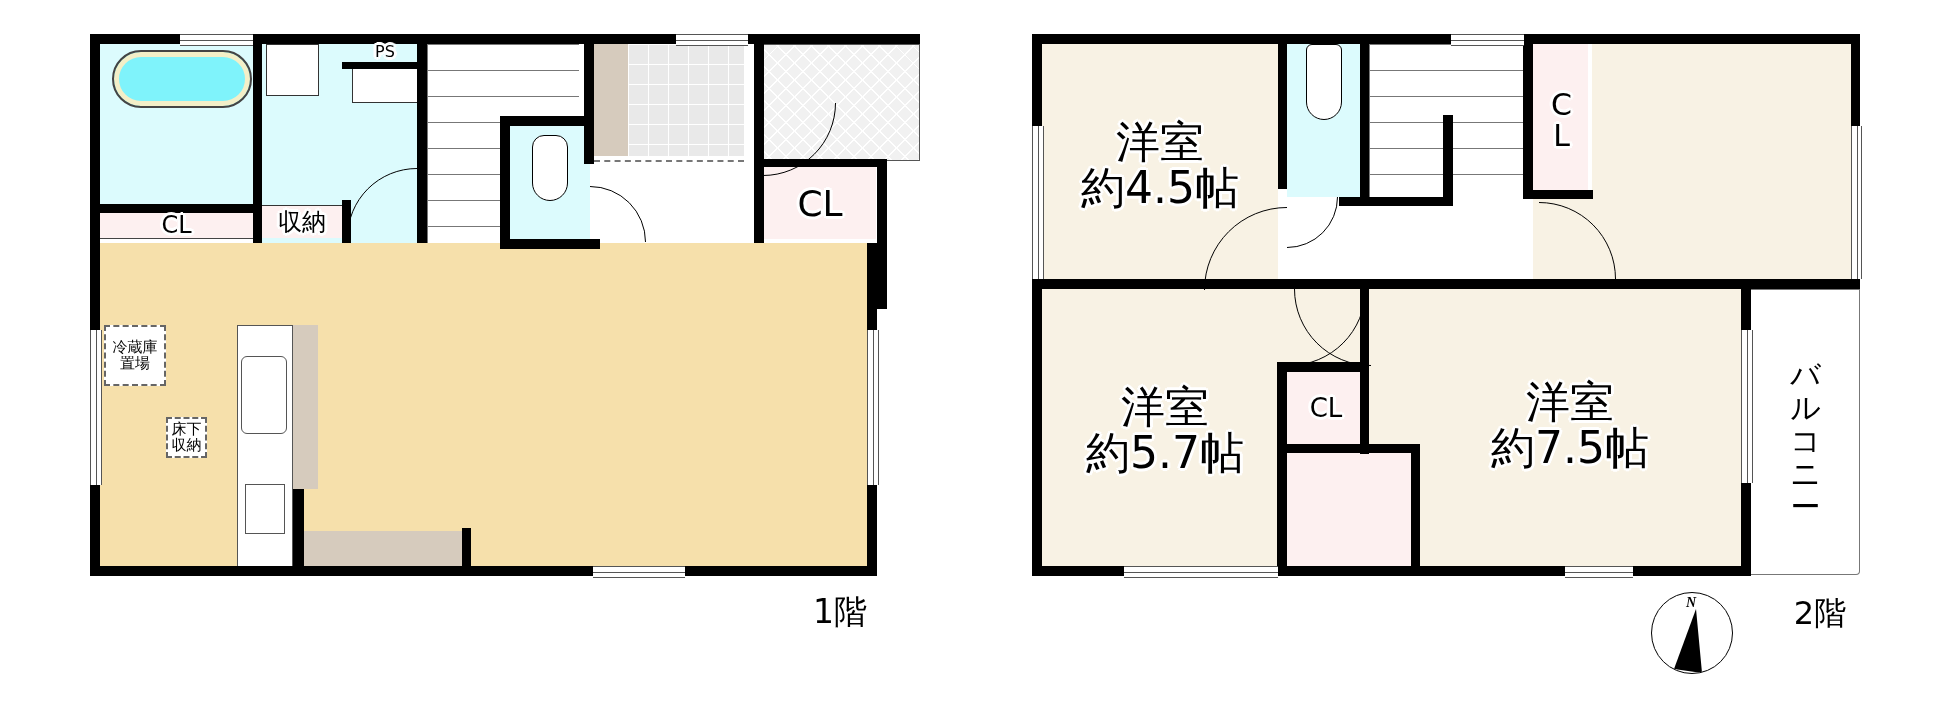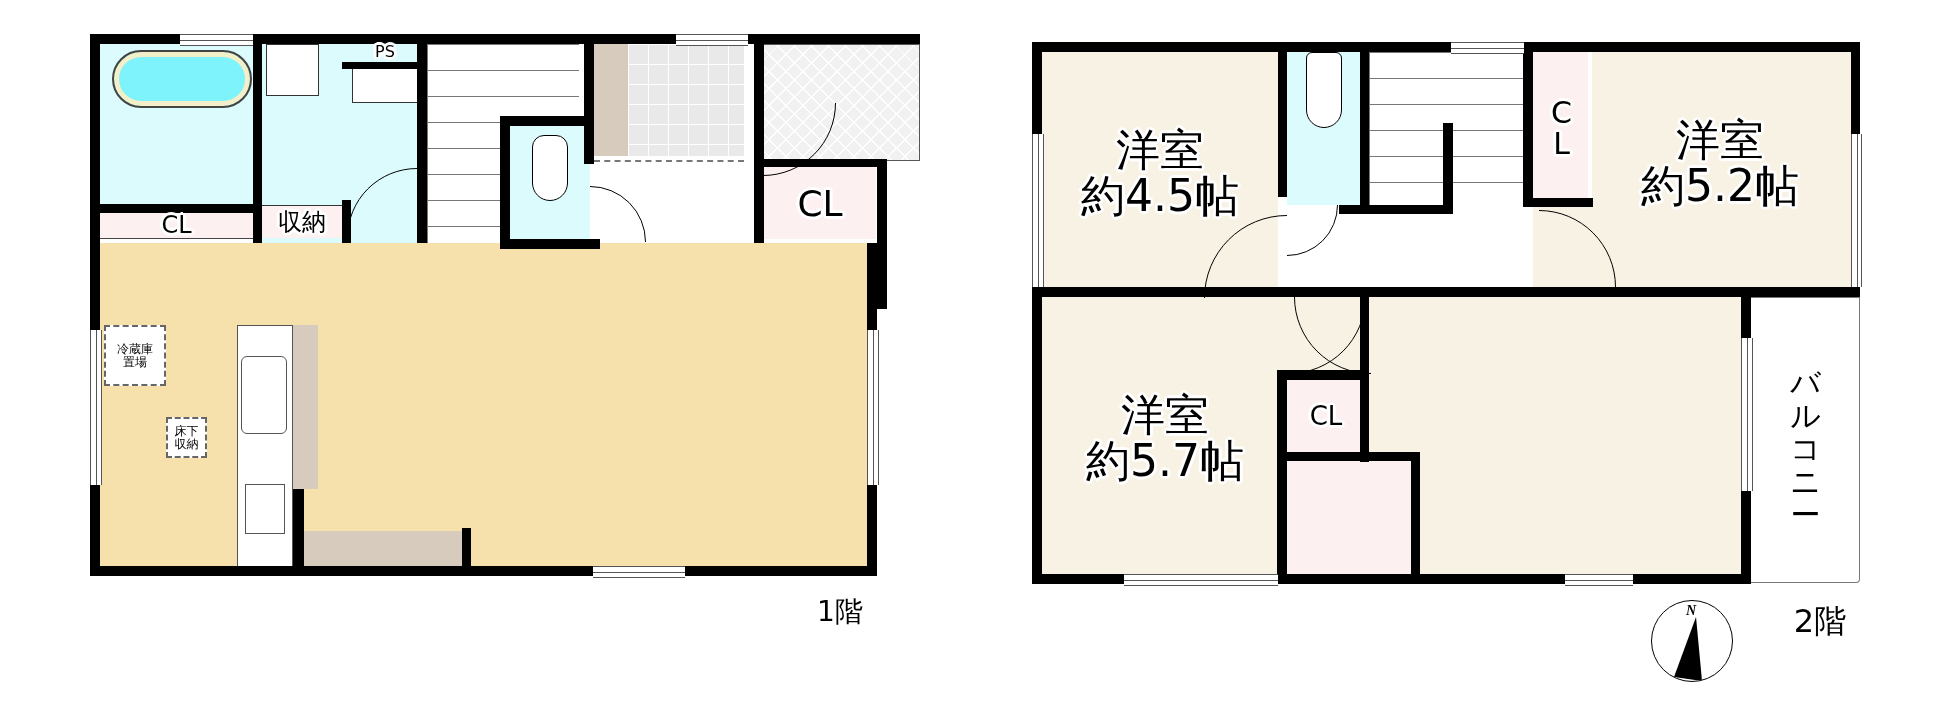--- a/index.html
+++ b/index.html
@@ -13,21 +13,21 @@
   .hall{background:#fff;}
   .genkan{background:#e9e9e9;background-image:linear-gradient(#fff 1px,transparent 1px),linear-gradient(90deg,#fff 1px,transparent 1px);background-size:20px 20px;}
   .porch{background:#f1f1f1;background-image:repeating-linear-gradient(45deg,#fff 0 1px,transparent 1px 12px),repeating-linear-gradient(-45deg,#fff 0 1px,transparent 1px 12px);border:1px solid #555;}
   .counter{background:#d6cbbd;}
   .label{position:absolute;display:flex;align-items:center;justify-content:center;text-align:center;color:#000;white-space:pre-line;line-height:1.05;
     text-shadow:3px 0 #fff,-3px 0 #fff,0 3px #fff,0 -3px #fff,2px 2px #fff,-2px -2px #fff,2px -2px #fff,-2px 2px #fff;}
   .big{font-size:56px;font-weight:400;}
   .med{font-size:44px;}
   .sm{font-size:36px;}
   .xs{font-size:24px;}
-  .tiny{font-size:12px;text-shadow:none;}
+  .tiny{font-size:15px;text-shadow:none;}
   .win-h{position:absolute;background:#fff;border-top:1px solid #555;border-bottom:1px solid #555;}
   .win-h::after{content:"";position:absolute;left:0;right:0;top:50%;border-top:1px solid #555;}
   .win-v{position:absolute;background:#fff;border-left:1px solid #555;border-right:1px solid #555;}
   .win-v::after{content:"";position:absolute;top:0;bottom:0;left:50%;border-left:1px solid #555;}
   .stairs{background:#fff;background-image:linear-gradient(#777 1px,transparent 1px);background-size:100% 26px;border-left:1px solid #777;}
   .door-arc{position:absolute;border:1.5px solid #000;box-sizing:border-box;}
   .dash{border:2px dashed #666;background:#fff;}
 </style>
 </head>
 <body>
@@ -100,26 +100,26 @@
     <span>PS</span>
   </div>
   <div class="label tiny" style="left:106px;top:327px;width:58px;height:57px;">
     <span>冷蔵庫
 置場</span>
   </div>
   <div class="label tiny" style="left:168px;top:419px;width:37px;height:37px;">
     <span>床下
 収納</span>
   </div>
-  <div class="label" style="left:800px;top:592px;width:80px;height:40px;font-size:28px;text-shadow:none;">
+  <div class="label" style="left:800px;top:592px;width:80px;height:40px;font-size:33px;text-shadow:none;">
     <span>1階</span>
   </div>
 </div>
 
-<div class="abs" style="left:0;top:8px;width:1952px;height:613px;pointer-events:none;">
+<div class="abs" style="left:0;top:0;width:1952px;height:613px;pointer-events:none;">
 
   <div class="abs room" style="left:1042px;top:44px;width:236px;height:235px;"></div>
   <div class="abs wet" style="left:1287px;top:44px;width:73px;height:153px;"></div>
   <div class="abs" style="left:1306px;top:44px;width:36px;height:76px;background:#fff;border:1.5px solid #000;border-radius:6px 6px 18px 18px;"></div>
   <div class="abs stairs" style="left:1369px;top:44px;width:154px;height:153px;"></div>
   <div class="abs hall" style="left:1287px;top:197px;width:236px;height:83px;"></div>
   <div class="abs cl" style="left:1533px;top:44px;width:57px;height:155px;"></div>
   <div class="abs room" style="left:1533px;top:44px;width:318px;height:235px;"></div>
   <div class="abs cl" style="left:1533px;top:44px;width:59px;height:155px;border-right:4px solid #fff;"></div>
   <div class="abs room" style="left:1042px;top:289px;width:326px;height:277px;"></div>
@@ -156,27 +156,27 @@
   <div class="door-arc" style="left:1204px;top:207px;width:166px;height:166px;border-radius:50%;clip-path:inset(0 50% 50% 0);"></div>
   <div class="door-arc" style="left:1236px;top:146px;width:102px;height:102px;border-radius:50%;clip-path:inset(50% 0 0 50%);"></div>
   <div class="door-arc" style="left:1462px;top:202px;width:154px;height:154px;border-radius:50%;clip-path:inset(0 0 50% 50%);"></div>
   <div class="door-arc" style="left:1212px;top:212px;width:154px;height:154px;border-radius:50%;clip-path:inset(50% 0 0 50%);"></div>
   <div class="door-arc" style="left:1294px;top:212px;width:154px;height:154px;border-radius:50%;clip-path:inset(50% 50% 0 0);"></div>
 
   <div class="label med" style="left:1042px;top:110px;width:236px;height:110px;">
     <span><span>洋室</span>
 <span>約4.5帖</span></span>
   </div>
-  <div class="label med" style="left:1600px;top:100px;width:240px;height:110px;">
-    <span><span>洋室</span>
-<span>約5.2帖</span></span>
-  </div>
   <div class="label med" style="left:1060px;top:375px;width:210px;height:110px;">
     <span><span>洋室</span>
 <span>約5.7帖</span></span>
+  </div>
+  <div class="label med" style="left:1440px;top:370px;width:260px;height:110px;">
+    <span><span>洋室</span>
+<span>約7.5帖</span></span>
   </div>
   <div class="label xs" style="left:1533px;top:60px;width:57px;height:120px;font-size:30px;">
     <span>C
 L</span>
   </div>
   <div class="label xs" style="left:1287px;top:372px;width:78px;height:73px;font-size:26px;">
     <span>CL</span>
   </div>
   <div class="label" style="left:1751px;top:330px;width:109px;height:220px;font-size:30px;line-height:1.1;text-shadow:none;">
     <span>バ

